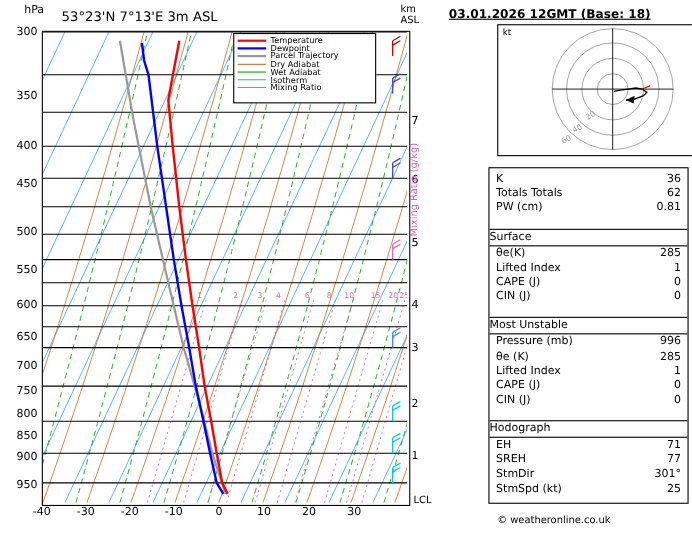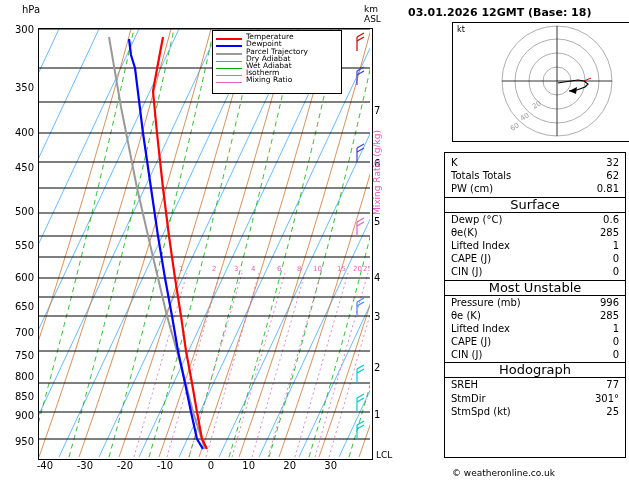--- a/index.html
+++ b/index.html
@@ -6,47 +6,48 @@
   body{width:629px;height:486px;background:#ffffff;font-family:"DejaVu Sans",sans-serif;overflow:hidden;position:relative;}
   .root{position:absolute;left:0;top:0;width:629px;height:486px;}
 
   
   #skewt{position:absolute;left:0;top:0;width:400px;height:374px;}
   #hpa-label{position:absolute;left:22px;top:4px;font-size:10px;color:#000;}
   #station-title{position:absolute;left:56px;top:8px;font-size:12px;color:#000;font-weight:normal;}
   #km-label{position:absolute;left:364px;top:4px;font-size:9px;color:#000;text-align:left;line-height:10px;}
   #plot{position:absolute;left:38px;top:28px;width:333px;height:430px;border:1px solid #000;background:#fff;overflow:hidden;}
   .ytick{position:absolute;left:0;width:34px;text-align:right;font-size:10px;color:#000;}
-  .xtick{position:absolute;top:460px;font-size:10px;color:#000;text-align:right;width:30px;}
+  .xtick{position:absolute;top:460px;font-size:10px;color:#000;text-align:center;width:30px;}
   #xaxis-label{position:absolute;left:38px;top:472px;width:333px;text-align:center;font-size:10px;color:#000;}
   #legendbox{position:absolute;left:212px;top:30px;width:128px;height:62px;background:#fff;border:1px solid #000;}
-  #legendbox .lrow{height:7.2px;display:flex;align-items:flex-end;padding-left:3px;}
+  #legendbox .lrow{height:7.2px;display:flex;align-items:center;padding-left:3px;}
   #legendbox .lline{width:26px;height:0;border-top:1.5px solid #000;margin-right:4px;}
   #legendbox .ltext{font-size:7.5px;color:#000;line-height:7px;}
   #mixing-label{position:absolute;left:372px;top:215px;font-size:9px;color:#e060c0;transform:rotate(-90deg);transform-origin:left top;white-space:nowrap;}
   .kmtick{position:absolute;left:374px;font-size:10px;color:#000;}
   #lcl-label{position:absolute;left:376px;top:450px;font-size:9px;color:#000;}
 
   
-  #hodo-title{position:absolute;left:408px;top:6px;font-size:11px;font-weight:bold;color:#000;}
+  #hodo-title{position:absolute;left:408px;top:6px;font-size:11px;font-weight:bold;color:#000;text-decoration:underline;}
   #hodobox{position:absolute;left:452px;top:22px;width:172px;height:118px;border:1px solid #000;background:#fff;padding-left:19px;}
   #kt-label{position:absolute;left:4px;top:2px;font-size:8px;color:#000;}
 
   #infobox{position:absolute;left:444px;top:152px;width:180px;height:304px;border:1px solid #000;background:#fff;font-family:"DejaVu Sans",sans-serif;}
   .irow{display:flex;justify-content:space-between;padding:0 6px;font-size:10px;color:#000;line-height:13.2px;height:13.2px;}
-  .ihdr{text-align:center;font-size:13px;color:#000;line-height:14px;height:14px;border-top:1px solid #000;border-bottom:1px solid #000;margin-top:1px;}
+  .ihdr{text-align:left;font-size:10px;color:#000;line-height:14px;height:14px;border-top:1px solid #000;border-bottom:1px solid #000;margin-top:12px;}
   #copyright{position:absolute;left:452px;top:468px;font-size:9px;color:#000;}
 </style>
 </head>
 <body>
 
 <div class="root">
 
   <div id="skewt">
     <div id="hpa-label">hPa</div>
+    <div id="station-title">53°23'N  7°13'E  3m ASL</div>
     <div id="km-label">
       <span>km</span><br>
       <span>ASL</span>
     </div>
 
     <div id="plot">
       <svg width="331" height="428" viewBox="0 0 331 428">
 
         <g stroke="#44aaff" stroke-width="0.8" fill="none">
           <line x1="-180" y1="428" x2="20" y2="0"></line>
@@ -278,37 +279,33 @@
       <g stroke="#cc0000" stroke-width="1">
         <line x1="112" y1="58" x2="119" y2="55"></line>
       </g>
     </svg>
   </div>
 
   <div id="infobox">
     <div style="height:3px"></div>
     <div class="irow">
       <span>K</span>
-      <span>32</span>
+      <span>36</span>
     </div>
     <div class="irow">
       <span>Totals Totals</span>
       <span>62</span>
     </div>
     <div class="irow">
       <span>PW (cm)</span>
       <span>0.81</span>
     </div>
 
     <div class="ihdr">Surface</div>
     <div class="irow">
-      <span>Dewp (°C)</span>
-      <span>0.6</span>
-    </div>
-    <div class="irow">
       <span>θe(K)</span>
       <span>285</span>
     </div>
     <div class="irow">
       <span>Lifted Index</span>
       <span>1</span>
     </div>
     <div class="irow">
       <span>CAPE (J)</span>
       <span>0</span>
@@ -335,20 +332,24 @@
       <span>CAPE (J)</span>
       <span>0</span>
     </div>
     <div class="irow">
       <span>CIN (J)</span>
       <span>0</span>
     </div>
 
     <div class="ihdr">Hodograph</div>
     <div class="irow">
+      <span>EH</span>
+      <span>71</span>
+    </div>
+    <div class="irow">
       <span>SREH</span>
       <span>77</span>
     </div>
     <div class="irow">
       <span>StmDir</span>
       <span>301°</span>
     </div>
     <div class="irow">
       <span>StmSpd (kt)</span>
       <span>25</span>

